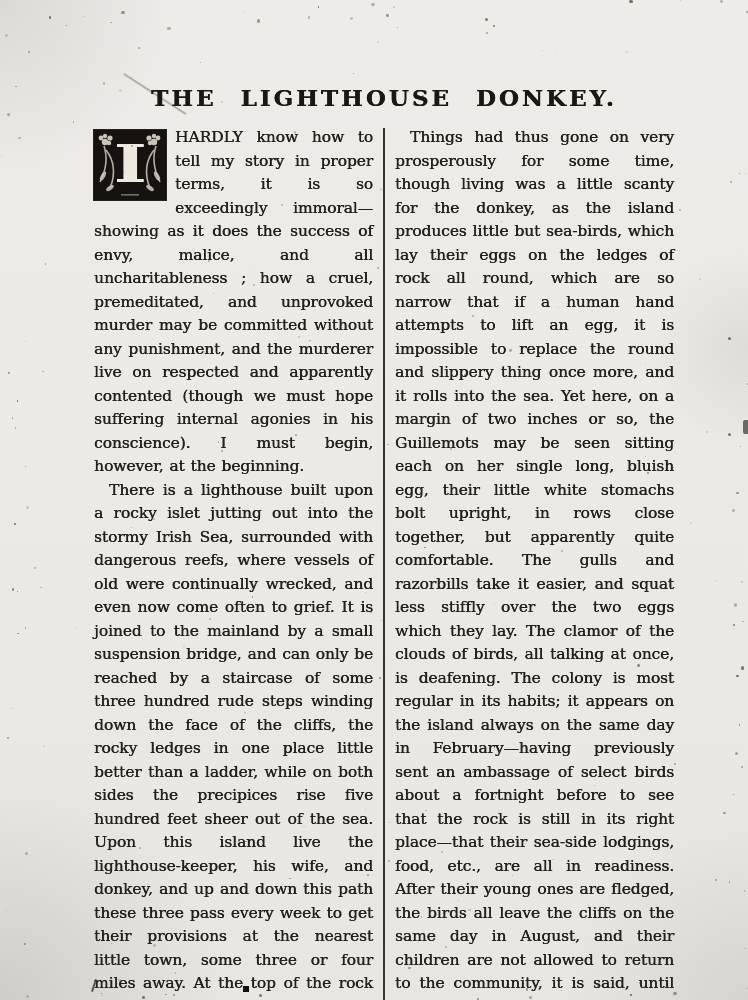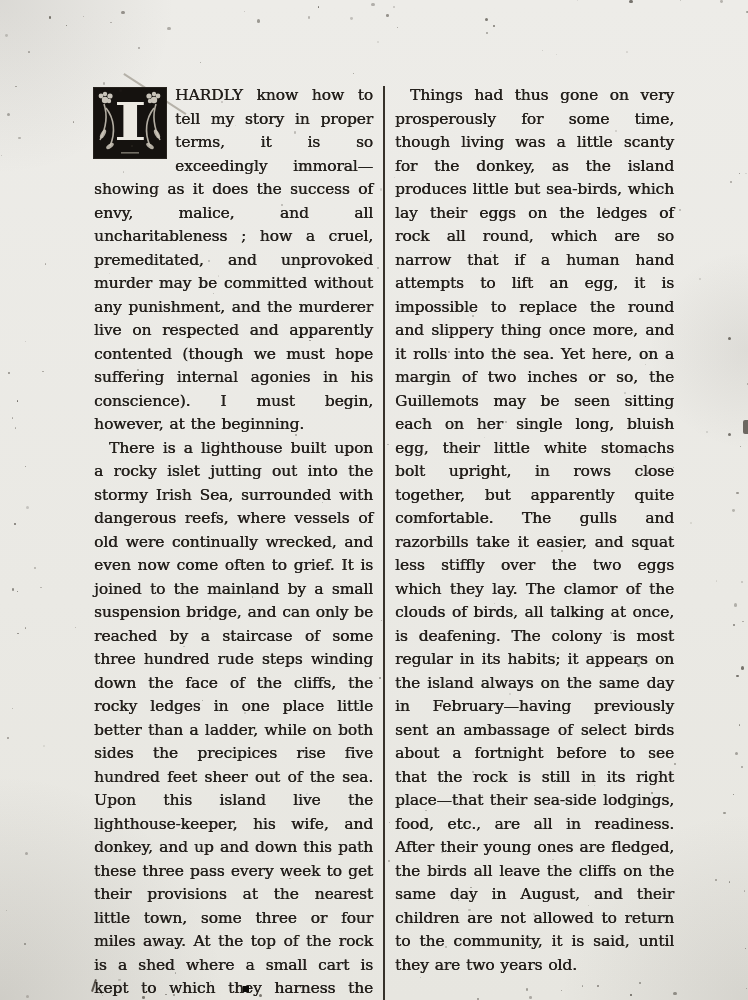--- a/index.html
+++ b/index.html
@@ -93,20 +93,21 @@
     background:#37322b; opacity:.7; border-radius:2px 0 0 2px;
   }
   .speck{position:absolute; border-radius:50%; background:#3b362e; pointer-events:none;}
 </style>
 </head>
 <body>
 
 <div class="scratch-title"></div>
 
 <div class="page">
+  <h1 class="title">THE LIGHTHOUSE DONKEY.</h1>
 
   <div class="columns">
     <div class="col">
       <p class="para opening">
         <span class="dropcap">
           <svg viewBox="0 0 72 70">
             <rect x="0" y="0" width="72" height="70" fill="#15120f"></rect>
 
             <g fill="#d9d4c9" opacity="0.92">
               <circle cx="11" cy="12" r="3.2"></circle>

